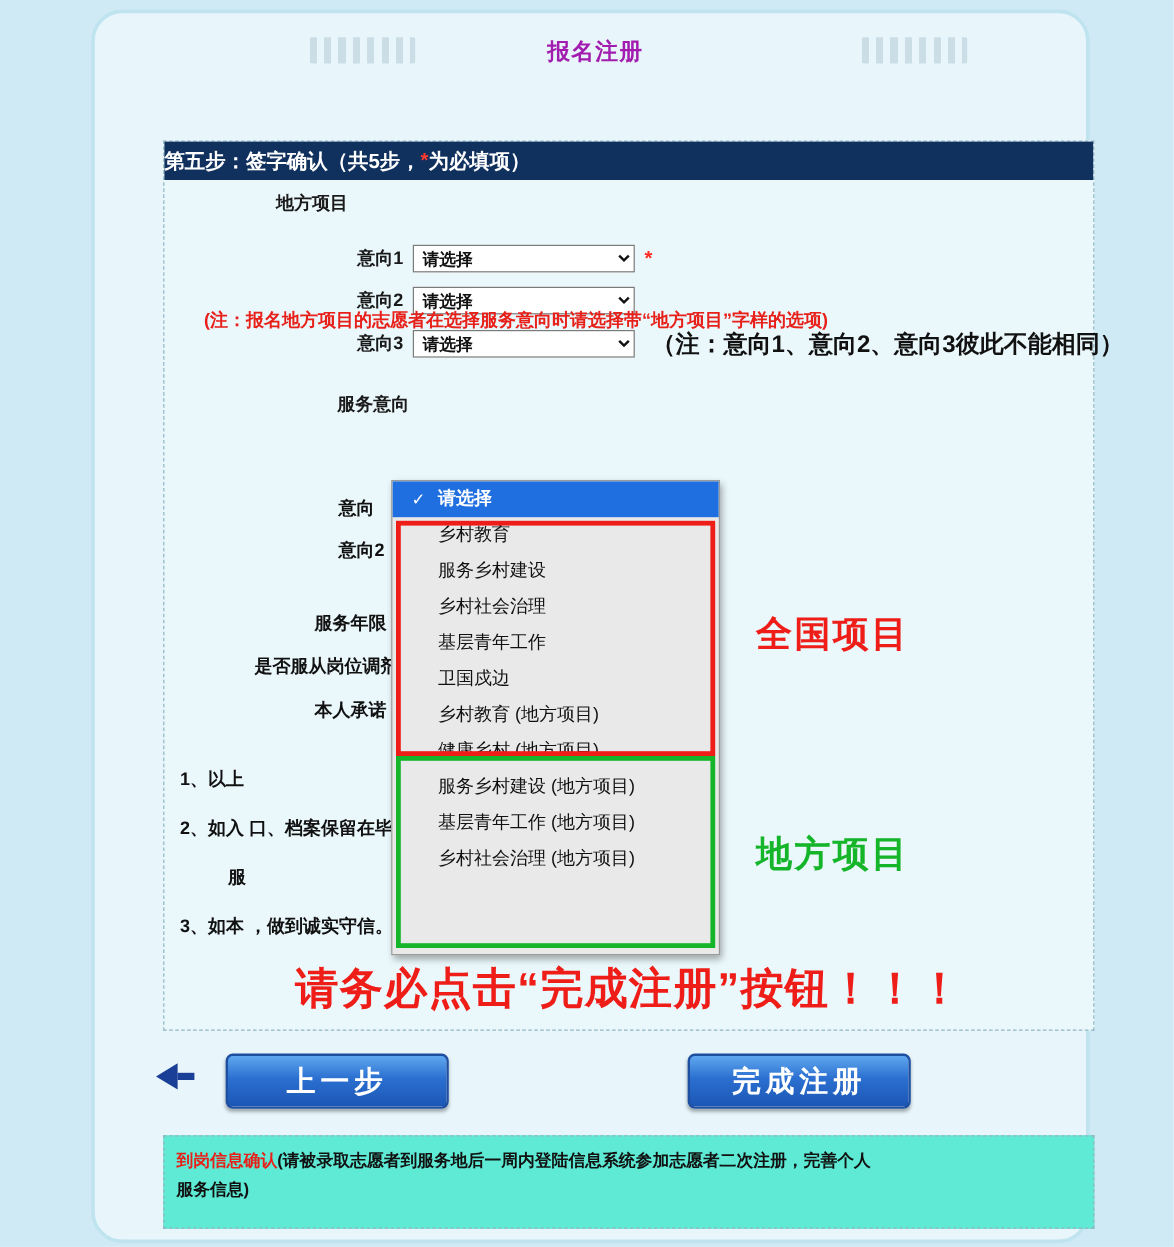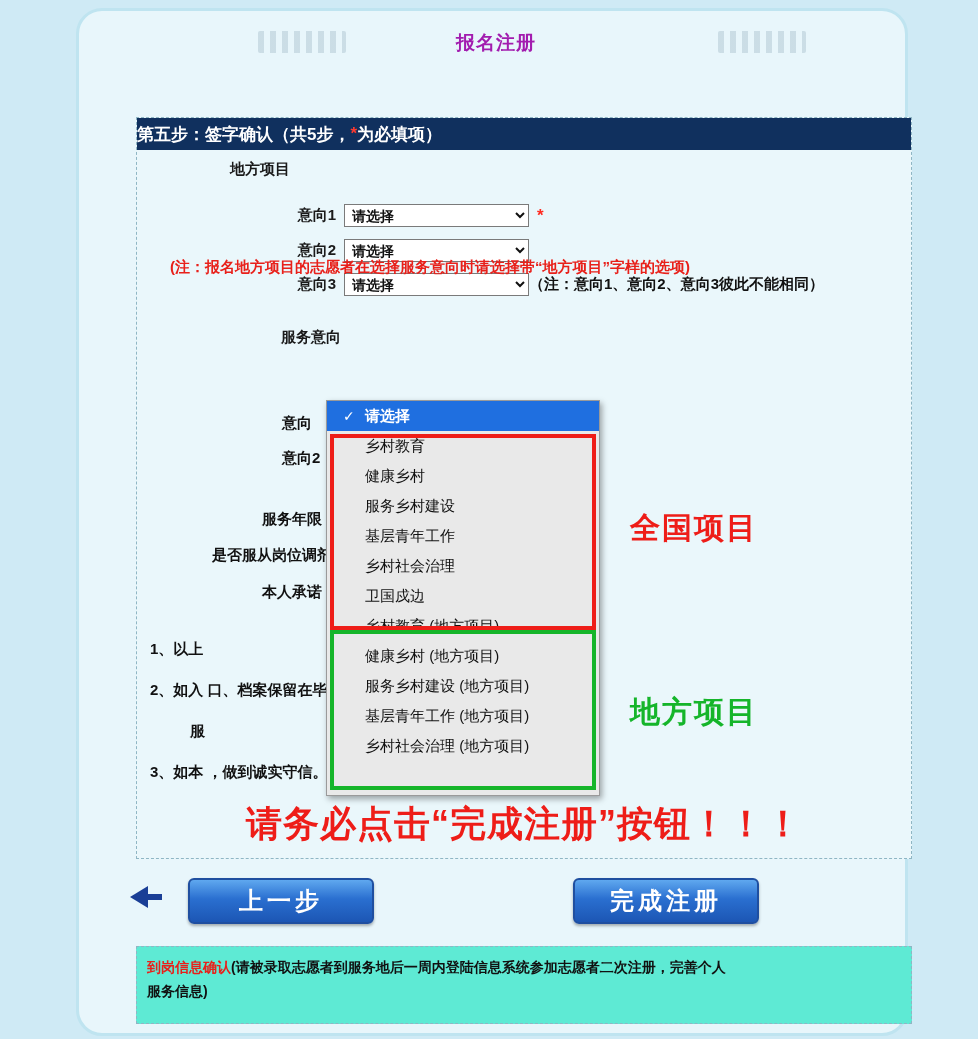--- a/index.html
+++ b/index.html
@@ -70,21 +70,21 @@
     font-size:14px;
     font-weight:bold;
     height:23px;
     width:185px;
     border:1px solid #7a7a7a;
     background:#ffffff;
     color:#111;
     padding-left:3px;
   }
   .req{color:#ff2a1f;font-weight:bold;font-size:17px;margin-left:8px;}
-  .note{font-size:15px;color:#111;font-weight:bold;}
+  .note{font-size:20px;color:#111;font-weight:bold;margin-left:14px;}
   .red-note{
     position:absolute;left:100px;top:258px;width:660px;
     font-size:15px;color:#e8201a;font-weight:bold;text-align:center;
   }
 
   
   .dropdown{
     position:absolute;left:326px;top:400px;width:274px;height:396px;
     background:#e9e9e9;
     border:1px solid #9a9a9a;
@@ -257,24 +257,23 @@
     <div class="term-line" style="margin-left:40px;">服</div>
     <div class="term-line">3、如本                                                  ，做到诚实守信。</div>
   </div>
 
   <div class="dropdown">
     <div class="dd-item sel">
       <span class="chk">✓</span>
       <span>请选择</span>
     </div>
     <div class="dd-item">乡村教育</div>
-    <div class="dd-item">健康乡村</div>
     <div class="dd-item">服务乡村建设</div>
+    <div class="dd-item">乡村社会治理</div>
     <div class="dd-item">基层青年工作</div>
-    <div class="dd-item">乡村社会治理</div>
     <div class="dd-item">卫国戍边</div>
     <div class="dd-item">乡村教育 (地方项目)</div>
     <div class="dd-item">健康乡村 (地方项目)</div>
     <div class="dd-item">服务乡村建设 (地方项目)</div>
     <div class="dd-item">基层青年工作 (地方项目)</div>
     <div class="dd-item">乡村社会治理 (地方项目)</div>
   </div>
 
   <div class="box-red"></div>
   <div class="box-green"></div>

